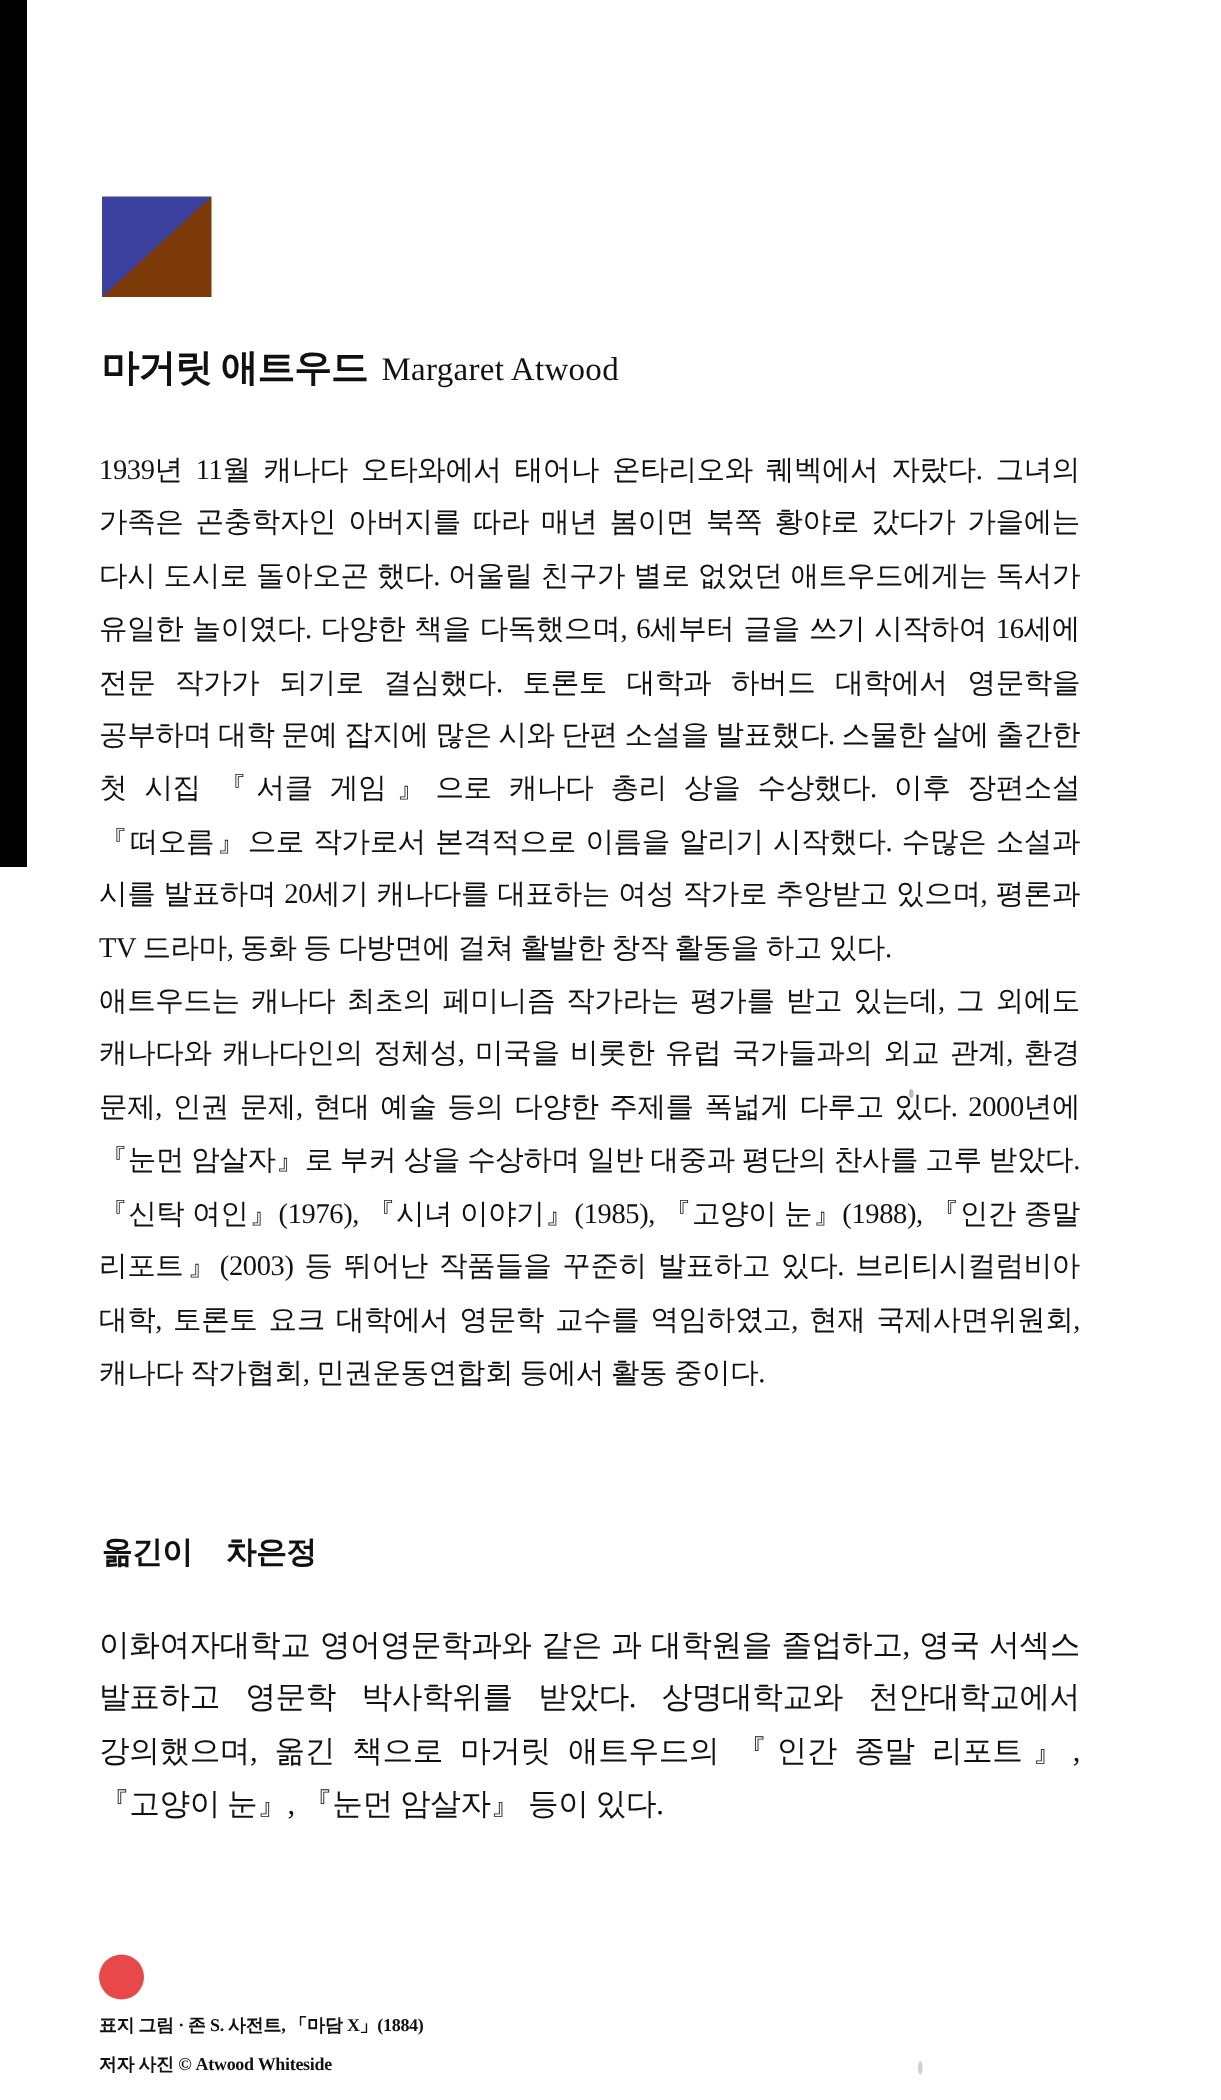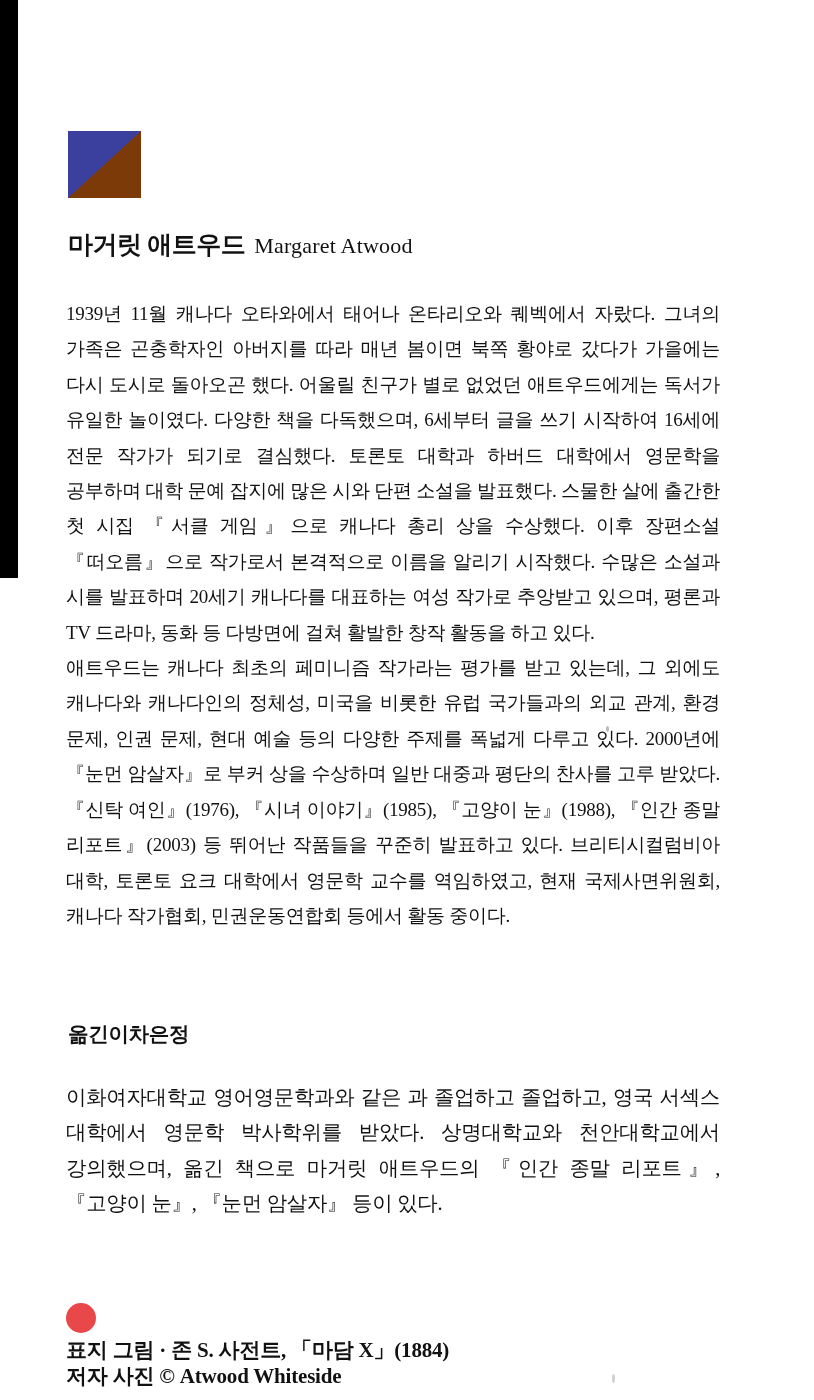--- a/index.html
+++ b/index.html
@@ -89,20 +89,21 @@
   .translator-heading {
     position: absolute;
     left: 68px;
     top: 1020px;
     font-size: 20.5px;
     font-weight: 700;
     color: #111111;
     letter-spacing: -0.3px;
   }
   .translator-heading .name {
+    margin-left: 22px;
     font-family: Liberation Serif, serif;
   }
 
   .translator-bio {
     position: absolute;
     left: 66px;
     top: 1080px;
     width: 654px;
   }
   .translator-bio p {
@@ -125,21 +126,21 @@
     background: #e8484a;
   }
 
   .colophon {
     position: absolute;
     left: 66px;
     top: 1337px;
     width: 660px;
   }
   .colophon div {
-    font-size: 21px;
+    font-size: 12px;
     line-height: 26px;
     color: #111111;
     letter-spacing: -0.2px;
     font-weight: 700;
   }
   .colophon div.line2 {
     font-weight: 700;
   }
 
   
@@ -167,21 +168,21 @@
   <div class="bio">
     <p>1939년 11월 캐나다 오타와에서 태어나 온타리오와 퀘벡에서 자랐다. 그녀의 가족은 곤충학자인 아버지를 따라 매년 봄이면 북쪽 황야로 갔다가 가을에는 다시 도시로 돌아오곤 했다. 어울릴 친구가 별로 없었던 애트우드에게는 독서가 유일한 놀이였다. 다양한 책을 다독했으며, 6세부터 글을 쓰기 시작하여 16세에 전문 작가가 되기로 결심했다. 토론토 대학과 하버드 대학에서 영문학을 공부하며 대학 문예 잡지에 많은 시와 단편 소설을 발표했다. 스물한 살에 출간한 첫 시집 『서클 게임』으로 캐나다 총리 상을 수상했다. 이후 장편소설 『떠오름』으로 작가로서 본격적으로 이름을 알리기 시작했다. 수많은 소설과 시를 발표하며 20세기 캐나다를 대표하는 여성 작가로 추앙받고 있으며, 평론과 TV 드라마, 동화 등 다방면에 걸쳐 활발한 창작 활동을 하고 있다.</p>
     <p>애트우드는 캐나다 최초의 페미니즘 작가라는 평가를 받고 있는데, 그 외에도 캐나다와 캐나다인의 정체성, 미국을 비롯한 유럽 국가들과의 외교 관계, 환경 문제, 인권 문제, 현대 예술 등의 다양한 주제를 폭넓게 다루고 있다. 2000년에 『눈먼 암살자』로 부커 상을 수상하며 일반 대중과 평단의 찬사를 고루 받았다. 『신탁 여인』(1976), 『시녀 이야기』(1985), 『고양이 눈』(1988), 『인간 종말 리포트』(2003) 등 뛰어난 작품들을 꾸준히 발표하고 있다. 브리티시컬럼비아 대학, 토론토 요크 대학에서 영문학 교수를 역임하였고, 현재 국제사면위원회, 캐나다 작가협회, 민권운동연합회 등에서 활동 중이다.</p>
   </div>
 
   <div class="translator-heading">
     <span>옮긴이</span><span class="name">차은정</span>
   </div>
 
   <div class="translator-bio">
-    <p>이화여자대학교 영어영문학과와 같은 과 졸업하고 졸업하고, 영국 서섹스 대학에서 영문학 박사학위를 받았다. 상명대학교와 천안대학교에서 강의했으며, 옮긴 책으로 마거릿 애트우드의 『인간 종말 리포트』, 『고양이 눈』, 『눈먼 암살자』 등이 있다.</p>
+    <p>이화여자대학교 영어영문학과와 같은 과 대학원을 졸업하고, 영국 서섹스 발표하고 영문학 박사학위를 받았다. 상명대학교와 천안대학교에서 강의했으며, 옮긴 책으로 마거릿 애트우드의 『인간 종말 리포트』, 『고양이 눈』, 『눈먼 암살자』 등이 있다.</p>
   </div>
 
   <div class="colophon-dot"></div>
 
   <div class="colophon">
     <div class="line1">표지 그림 · 존 S. 사전트, 「마담 X」(1884)</div>
     <div class="line2">저자 사진 © Atwood Whiteside</div>
   </div>
 
   <div class="speck s1"></div>

